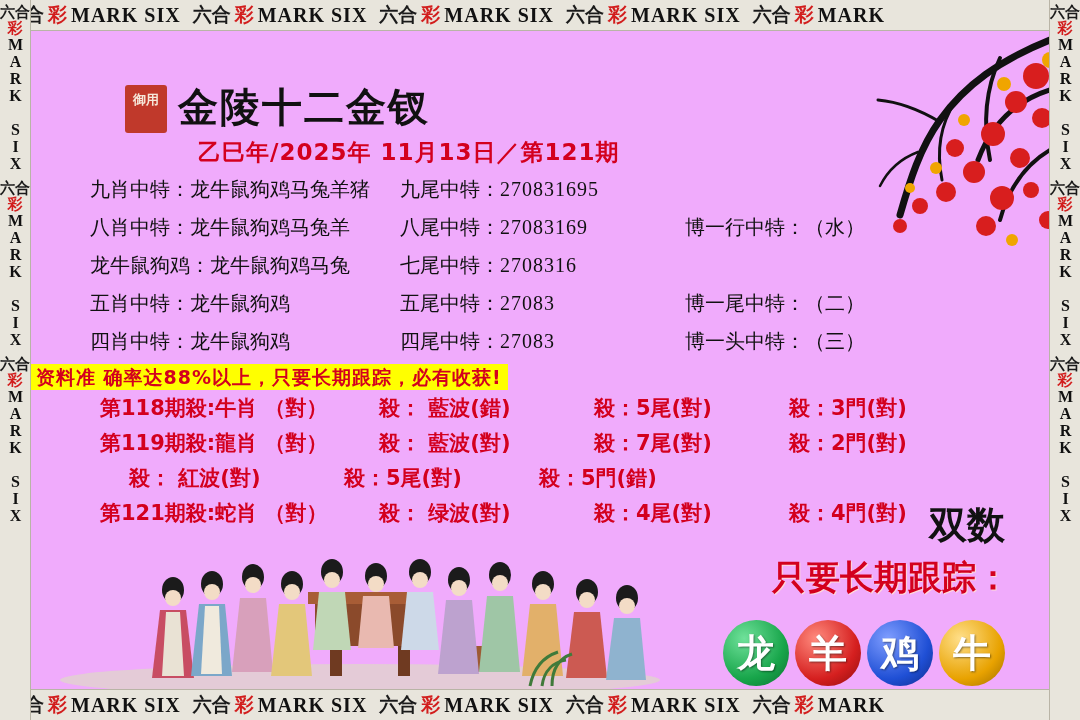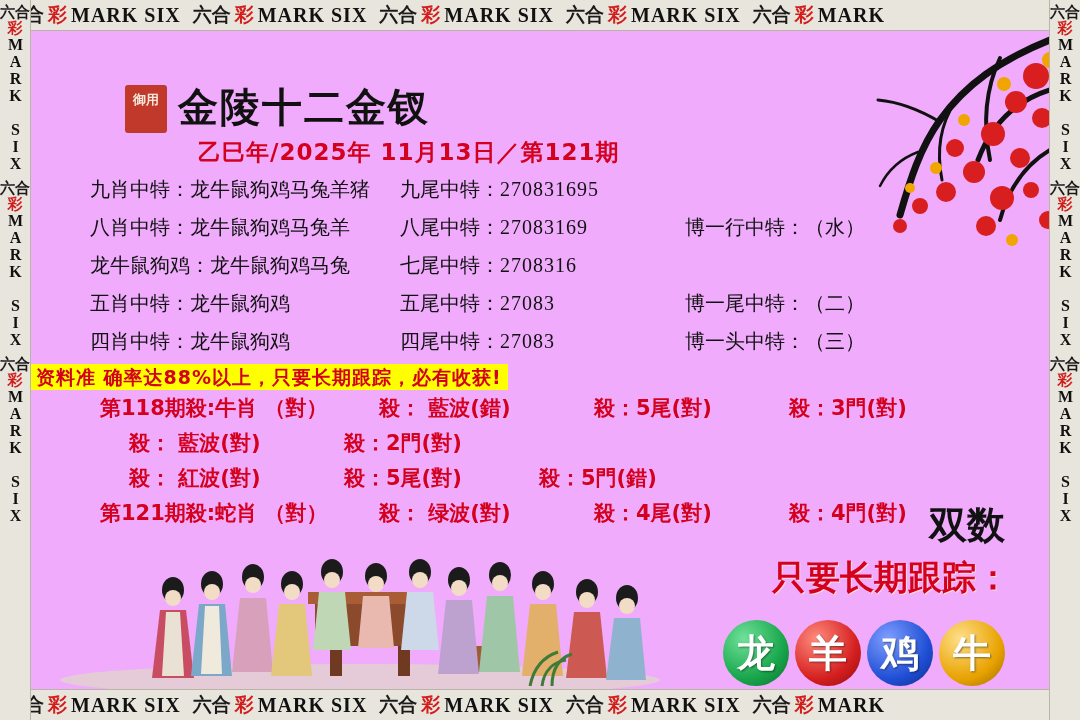--- a/index.html
+++ b/index.html
@@ -169,21 +169,23 @@
     </div>
 
     <div class="hist">
       <div class="hrow">
         <div class="h1">第118期殺:牛肖 （對）</div>
         <div class="h2">殺： 藍波(錯)</div>
         <div class="h3">殺：5尾(對)</div>
         <div class="h4">殺：3門(對)</div>
       </div>
       <div class="hrow">
+        <div class="h1">第119期殺:龍肖 （對）</div>
         <div class="h2">殺： 藍波(對)</div>
+        <div class="h3">殺：7尾(對)</div>
         <div class="h4">殺：2門(對)</div>
       </div>
       <div class="hrow">
         <div class="h2">殺： 紅波(對)</div>
         <div class="h3">殺：5尾(對)</div>
         <div class="h4">殺：5門(錯)</div>
       </div>
       <div class="hrow">
         <div class="h1">第121期殺:蛇肖 （對）</div>
         <div class="h2">殺： 绿波(對)</div>

